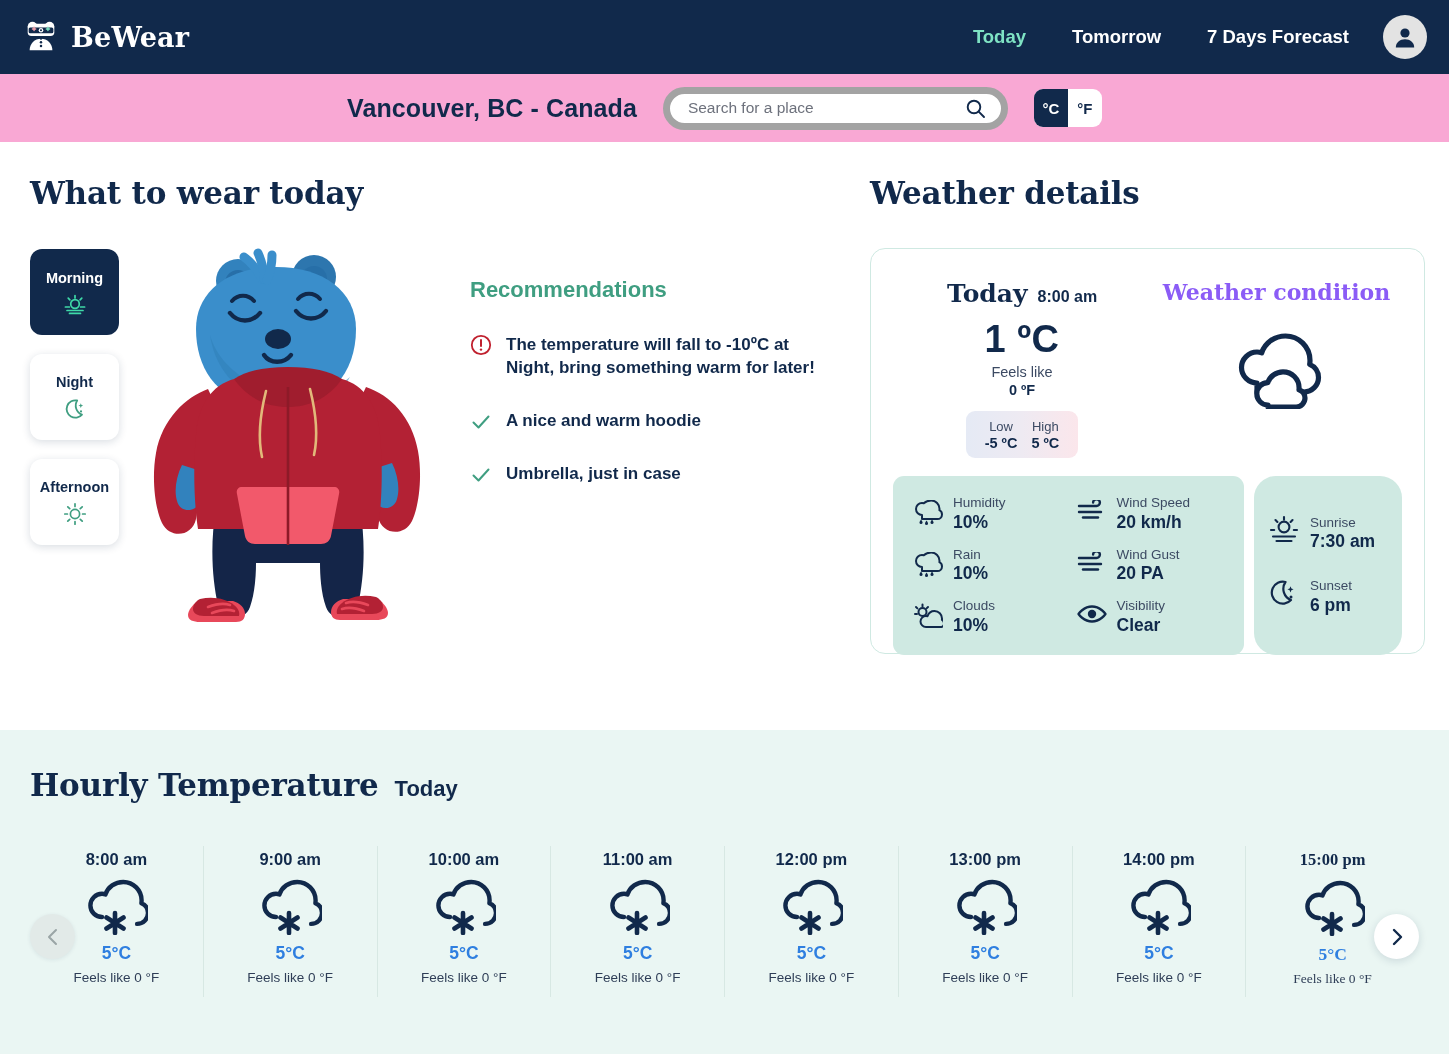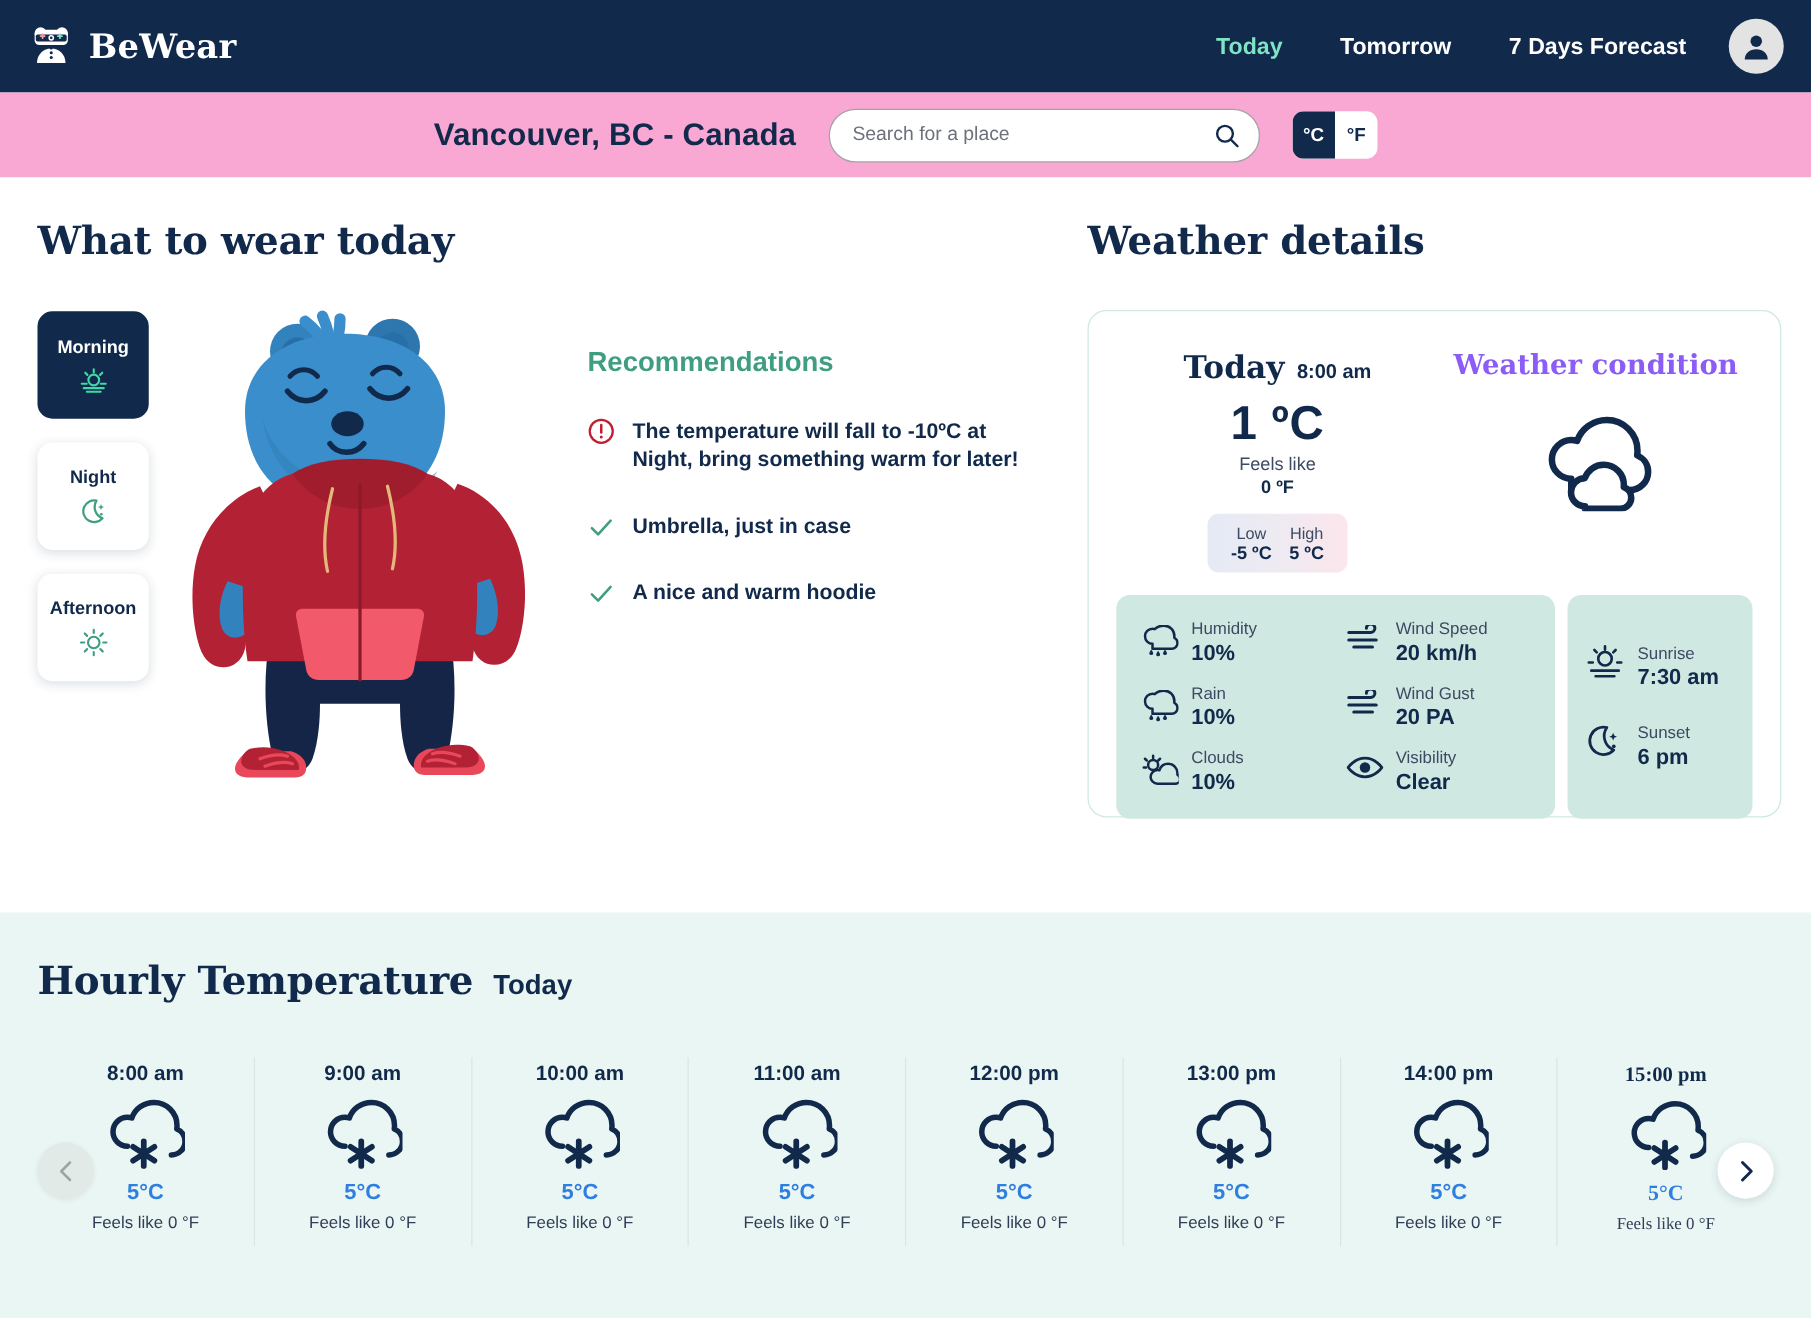--- a/index.html
+++ b/index.html
@@ -56,21 +56,21 @@
     height: 68px; background: #f9a8d4;
     display: flex; align-items: center; justify-content: center;
     gap: 26px; flex: 0 0 68px;
   }
   .city-name {
     font-size: 25px; font-weight: 700; color: #11294b;
     letter-spacing: .1px;
   }
   .search-field {
     width: 345px; height: 43px;
-    background: #ffffff; border: 1px solid #a3a3a3;
+    background: #ffffff; border: 7px solid #a3a3a3;
     border-radius: 22px;
     display: flex; align-items: center;
     padding: 0 15px 0 18px; gap: 8px;
   }
   .search-field input {
     flex: 1; border: none; outline: none;
     font-family: "Liberation Sans", sans-serif;
     font-size: 15.5px; color: #11294b; background: transparent;
   }
   .search-field input::placeholder { color: #6d717c; }
@@ -179,21 +179,21 @@
     display: grid; grid-template-columns: 1fr 1fr;
     gap: 14px 16px; align-content: space-between;
   }
   .metric { display: flex; gap: 10px; align-items: flex-start; }
   .metric-ic { flex: 0 0 30px; padding-top: 5px; }
   .m-k { font-size: 13.5px; color: #3c4a63; line-height: 1.15; }
   .m-v { font-size: 17.5px; font-weight: 700; color: #11294b; margin-top: 1px; }
 
   .sun-box {
     width: 148px; flex: 0 0 148px;
-    background: #cfe9e2; border-radius: 11px;
+    background: #cfe9e2; border-radius: 22px;
     padding: 26px 14px;
     display: flex; flex-direction: column; justify-content: space-around;
   }
   .sun-row { display: flex; gap: 10px; align-items: flex-start; }
 
   
   .hourly {
     flex: 0 0 324px; background: #eaf6f3;
     padding: 37px 0 0 0; position: relative;
   }
@@ -373,28 +373,28 @@
               <path d="M11 6v6" stroke="#c0202e" stroke-width="2" stroke-linecap="round"></path>
               <circle cx="11" cy="15.6" r="1.2" fill="#c0202e"></circle>
             </svg>
             <div class="rec-text"><span>The temperature will fall to </span><span>-10ºC</span><span class="norm"> at Night, bring something warm for later!</span></div>
           </div>
 
           <div class="rec-row">
             <svg width="22" height="22" viewBox="0 0 22 22" style="flex:0 0 22px;margin-top:2px">
               <path d="M3.5 11.5l5 5L18.5 5.5" stroke="#3f9e81" stroke-width="2" fill="none" stroke-linecap="round" stroke-linejoin="round"></path>
             </svg>
-            <div class="rec-text">Umbrella, just in case</div>
+            <div class="rec-text">A nice and warm hoodie</div>
           </div>
 
           <div class="rec-row">
             <svg width="22" height="22" viewBox="0 0 22 22" style="flex:0 0 22px;margin-top:2px">
               <path d="M3.5 11.5l5 5L18.5 5.5" stroke="#3f9e81" stroke-width="2" fill="none" stroke-linecap="round" stroke-linejoin="round"></path>
             </svg>
-            <div class="rec-text">A nice and warm hoodie</div>
+            <div class="rec-text">Umbrella, just in case</div>
           </div>
         </div>
 
       </div>
     </div>
 
     <div class="col-right">
       <div class="h-serif">Weather details</div>
 
       <div class="wd-card">

